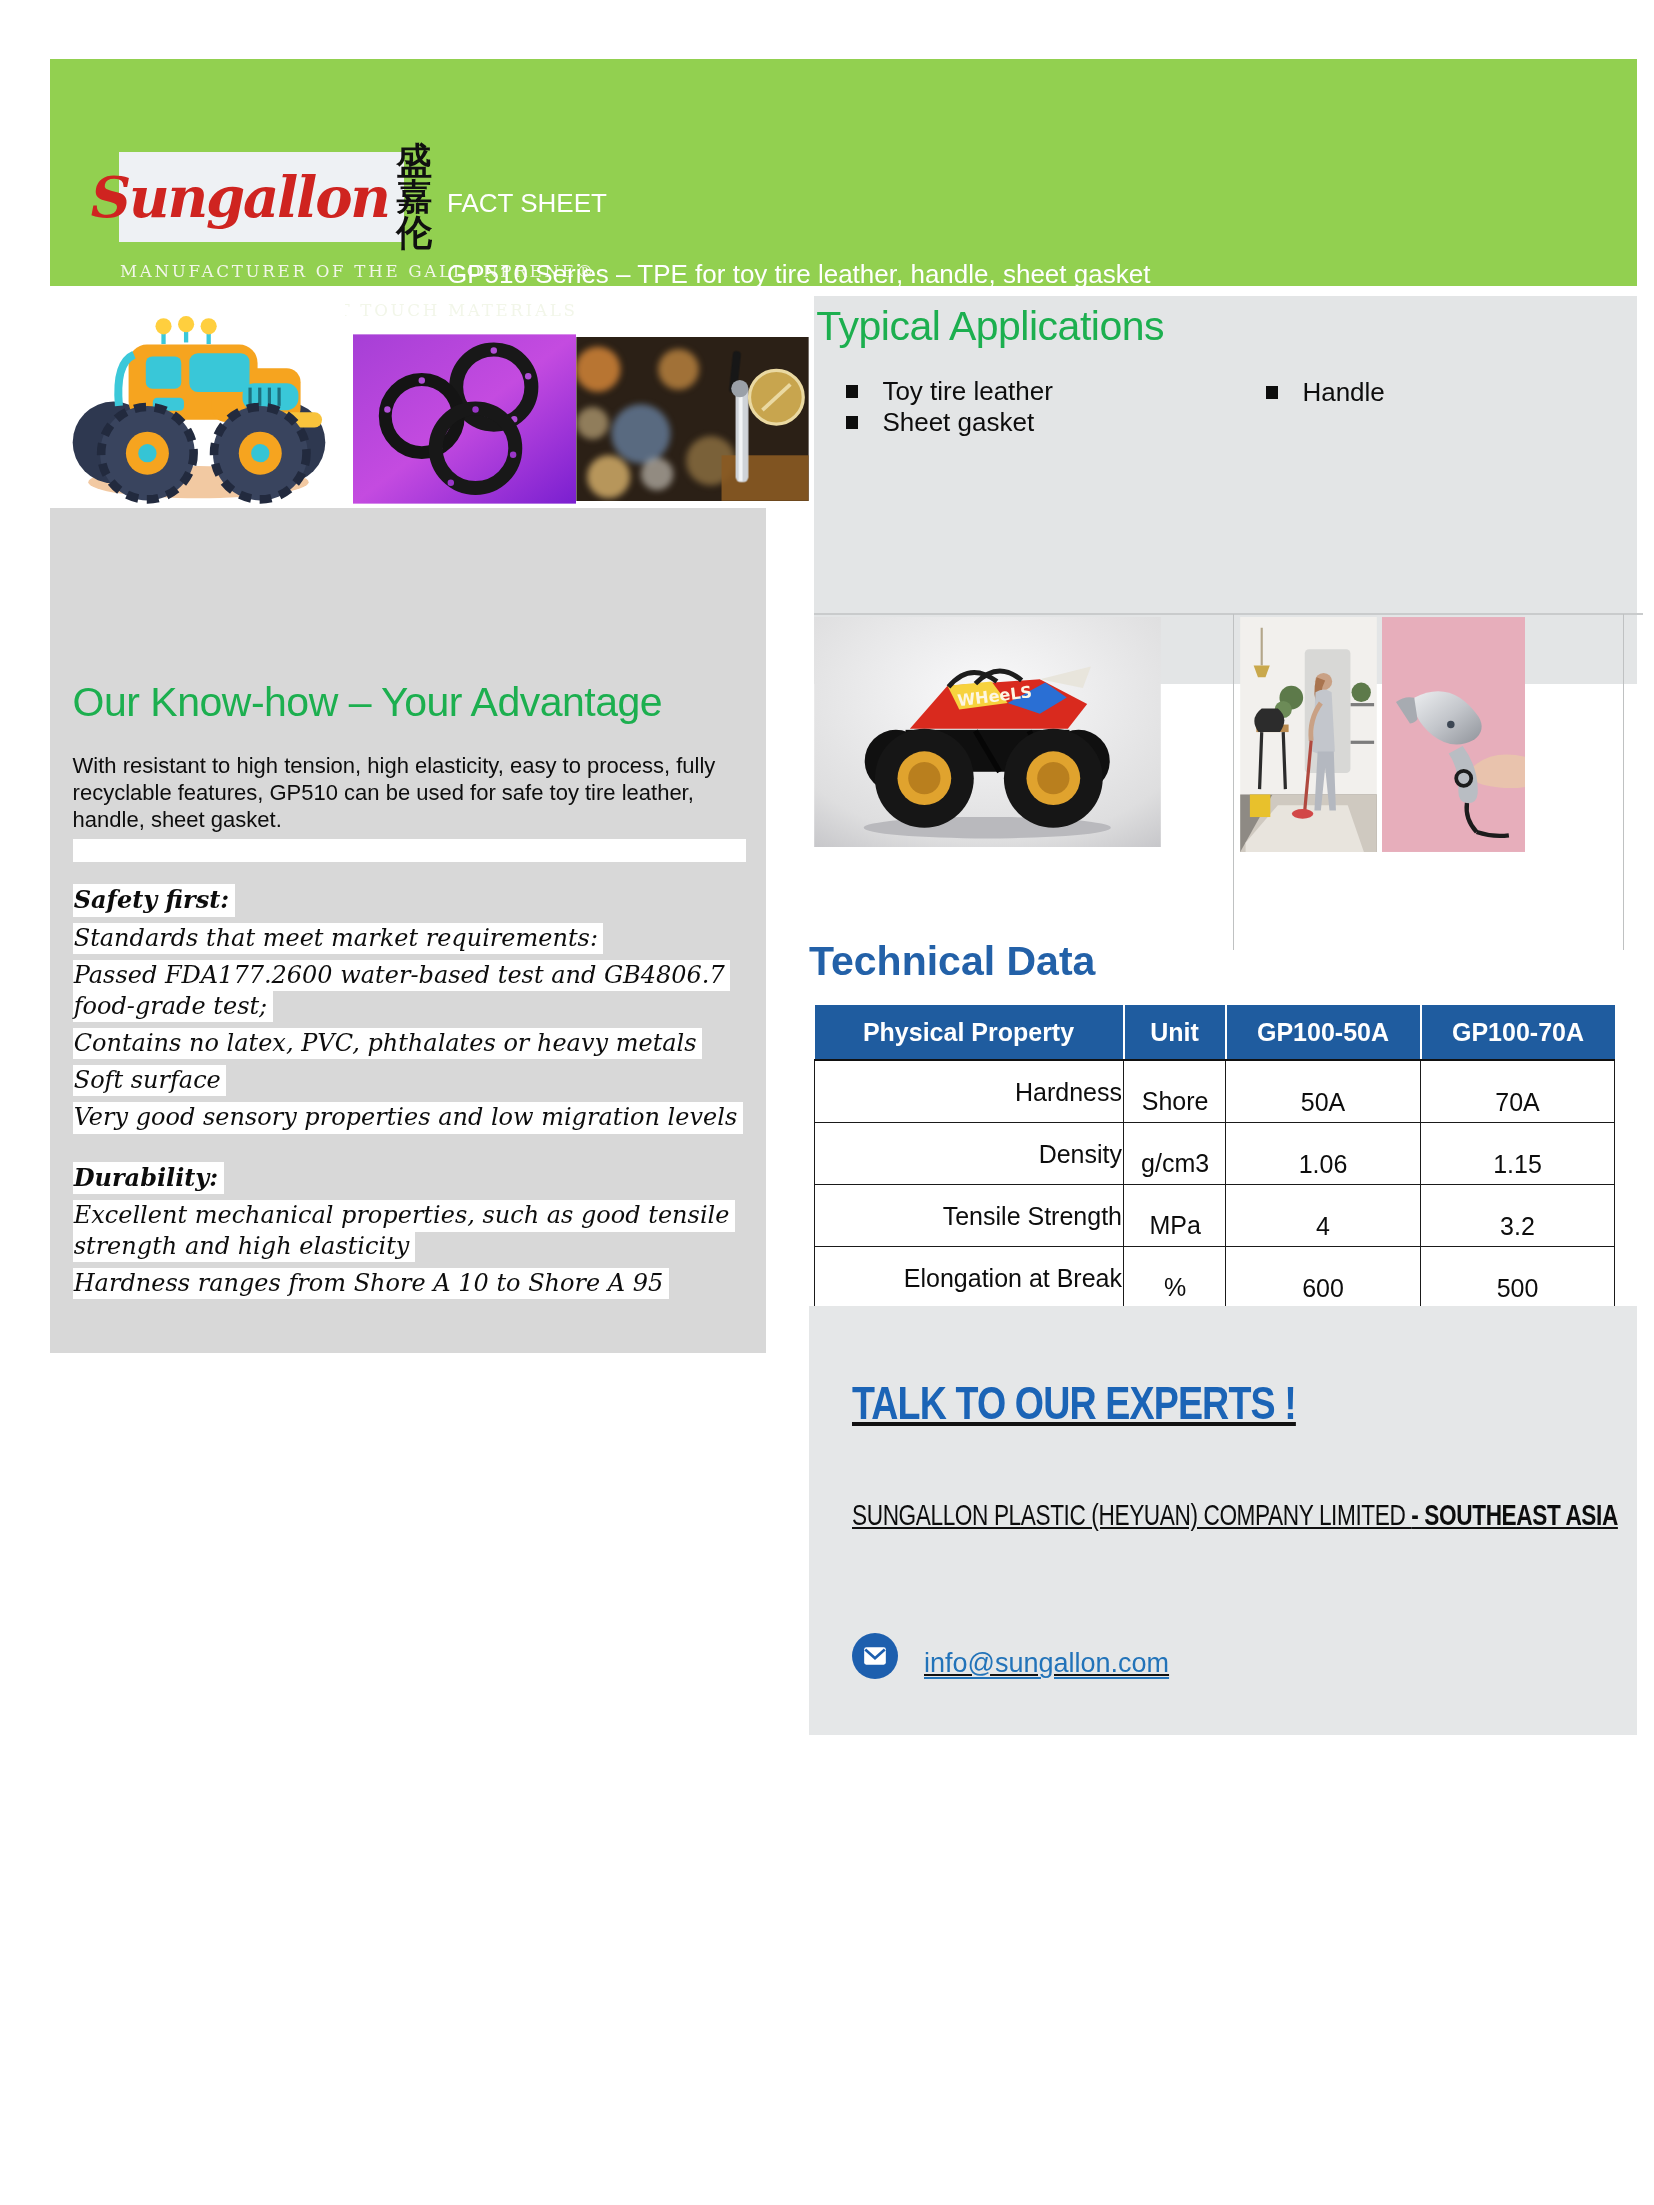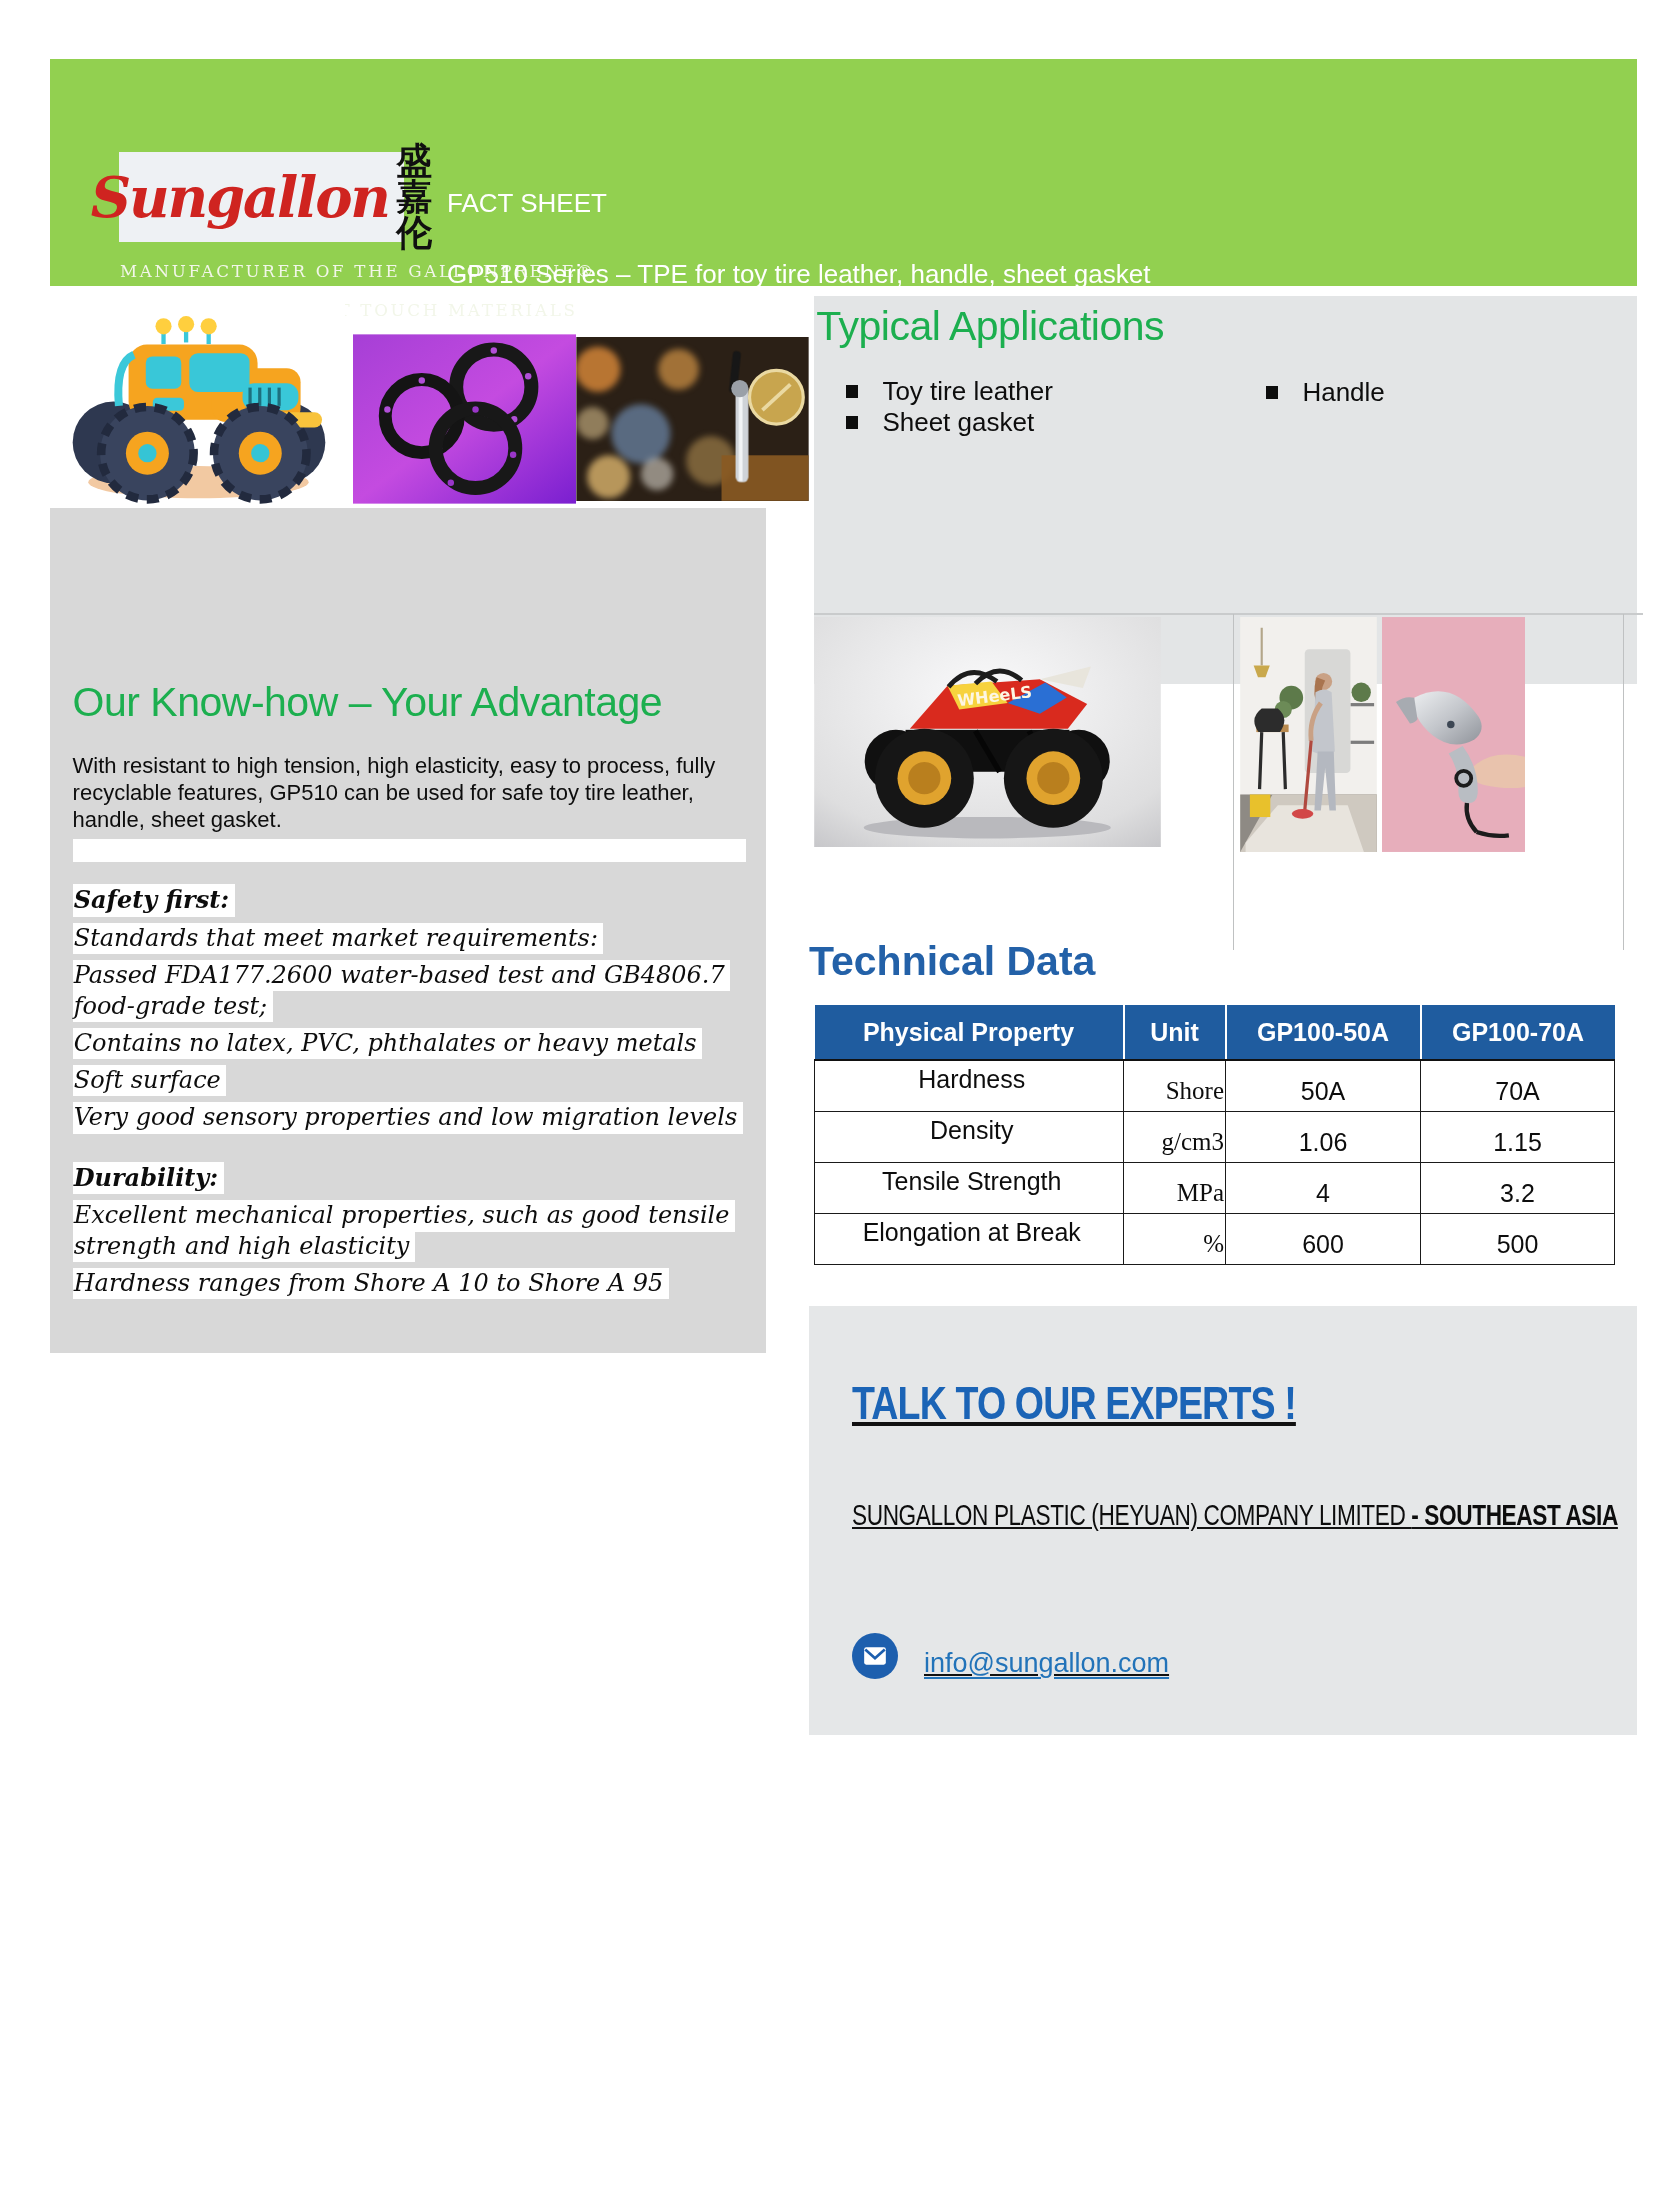--- a/index.html
+++ b/index.html
@@ -58,22 +58,22 @@
   .durability-gap{margin-top:30px;}
 
   
   .tech-head{left:809px;top:938px;font-size:41px;font-weight:700;color:#2361a8;}
   .tech-table{left:814px;top:1005px;border-collapse:collapse;table-layout:fixed;width:801px;
               font-size:25px;color:#0d0d0d;}
   .tech-table th{background:#1f5c9f;color:#ffffff;font-weight:700;height:52px;text-align:center;
                  border-bottom:2.2px solid #111;border-left:2.7px solid #ffffff;}
   .tech-table th:first-child{border-left:none;}
   .tech-table td{background:#ffffff;height:43px;border:1.1px solid #1a1a1a;}
-  .td-prop{text-align:center;padding-left:6.5px;vertical-align:top;padding-top:4px;}
-  .td-unit{text-align:right;padding-left:2.2px;vertical-align:bottom;padding-bottom:6px;font-family:Liberation Serif, serif;}
+  .td-prop{text-align:right;padding-left:6.5px;vertical-align:top;padding-top:17px;}
+  .td-unit{text-align:center;padding-left:2.2px;vertical-align:bottom;padding-bottom:6px;}
   .td-val{text-align:center;vertical-align:bottom;padding-bottom:5.4px;}
 
   
   .experts-box{left:809px;top:1306px;width:828px;height:429px;background:#e5e7e8;
                box-sizing:border-box;padding:69px 21.5px 0 43px;text-decoration:underline;}
   .talk-head{font-size:47px;font-weight:700;color:#1b64b6;letter-spacing:-1.1px;
              transform:scaleX(0.80);transform-origin:left;white-space:nowrap;}
   .company-line{margin-top:69px;font-size:29px;color:#0d0d0d;letter-spacing:-0.5px;
                 transform:scaleX(0.78);transform-origin:left;white-space:nowrap;}
   .company-bold{font-weight:700;}

